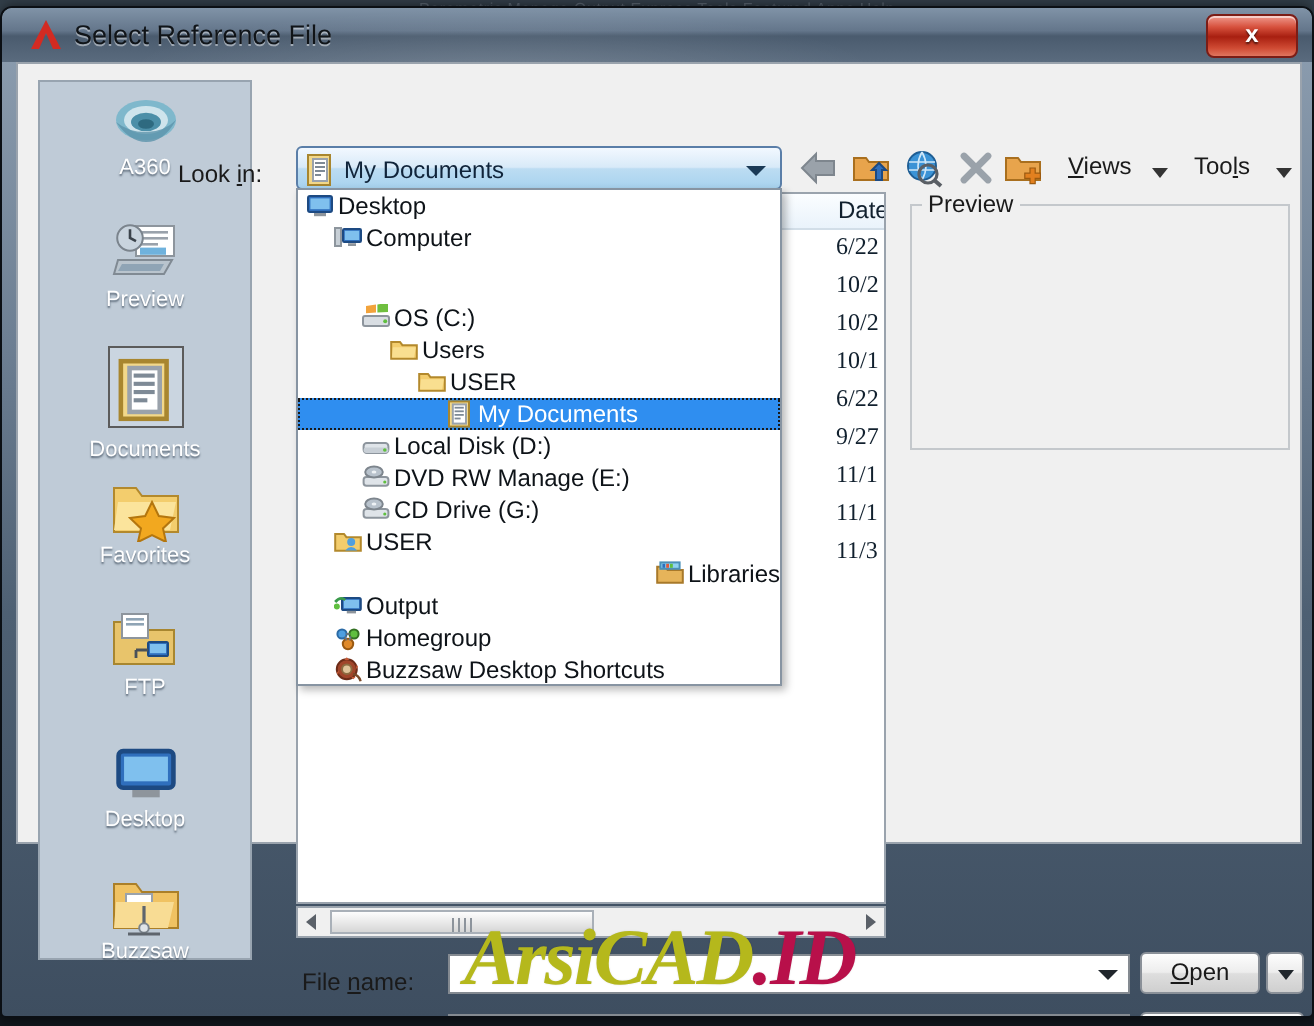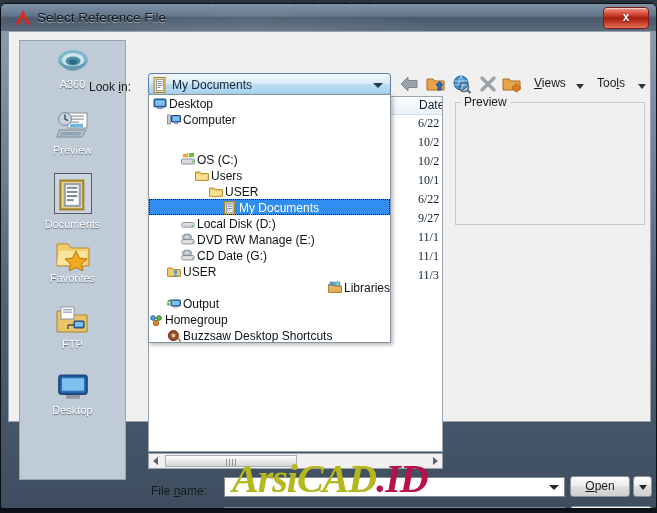--- a/index.html
+++ b/index.html
@@ -304,20 +304,31 @@
           </svg>
           <span class="lbl">FTP</span>
         </div>
         <div class="place">
           <svg class="ic" viewBox="0 0 14 14">
             <rect x="1" y="2" width="12" height="8" rx="1" fill="#2f6fbd" stroke="#1d4a82"></rect>
             <rect x="2.2" y="3.2" width="9.6" height="5.4" fill="#7fc0ee"></rect>
             <rect x="4" y="10.5" width="6" height="1.6" fill="#8e959c"></rect>
           </svg>
           <span class="lbl">Desktop</span>
+        </div>
+        <div class="place">
+          <svg class="ic" viewBox="0 0 34 32">
+            <path d="M1 5 L12 5 L15 9 L33 9 L33 27 L1 27 Z" fill="#f0c262" stroke="#ab7f28"></path>
+            <path d="M7 10 L20 10 L20 22 L7 22 Z" fill="#ffffff" stroke="#9aa2ab"></path>
+            <path d="M2 14 L31 14 L28 27 L1 27 Z" fill="#f8dc94"></path>
+            <path d="M16 16 L16 27" stroke="#5e656d" stroke-width="1.6"></path>
+            <circle cx="16" cy="27" r="2.4" fill="#dfe4e9" stroke="#7b848d"></circle>
+            <path d="M8 30 H24" stroke="#5e656d" stroke-width="1.4"></path>
+          </svg>
+          <span class="lbl">Buzzsaw</span>
         </div>
       </div>
 
     <div id="lookin-label">Look <u>i</u>n:</div>
     <div id="lookin-combo">
       <svg class="fico" viewBox="0 0 14 16">
         <rect x="1" y="0.5" width="11" height="15" fill="#f2d88a" stroke="#a8862f"></rect>
         <rect x="3.5" y="2.5" width="7" height="11" fill="#ffffff" stroke="#9aa2ab"></rect>
         <rect x="4.5" y="4" width="5" height="1" fill="#7e8a96"></rect>
         <rect x="4.5" y="6" width="5" height="1" fill="#7e8a96"></rect>
@@ -463,41 +474,41 @@
             <rect x="0.8" y="6.5" width="12.4" height="4.4" rx="1.4" fill="#dfe4e9" stroke="#8d959d"></rect>
             <circle cx="11.4" cy="9" r="0.8" fill="#5fbf3f"></circle>
             <ellipse cx="6" cy="4" rx="4.4" ry="2.8" fill="#b8c2cc" stroke="#7d858d"></ellipse>
             <ellipse cx="6" cy="4" rx="1.2" ry="0.8" fill="#eef2f5"></ellipse>
           </svg><span class="tlbl">DVD RW Manage (E:)</span></div>
         <div class="trow" style="padding-left: 32px;"><svg class="tico" viewBox="0 0 14 14">
             <rect x="0.8" y="6.5" width="12.4" height="4.4" rx="1.4" fill="#dfe4e9" stroke="#8d959d"></rect>
             <circle cx="11.4" cy="9" r="0.8" fill="#5fbf3f"></circle>
             <ellipse cx="6" cy="4" rx="4.4" ry="2.8" fill="#b8c2cc" stroke="#7d858d"></ellipse>
             <ellipse cx="6" cy="4" rx="1.2" ry="0.8" fill="#eef2f5"></ellipse>
-          </svg><span class="tlbl">CD Date (G:)</span></div>
+          </svg><span class="tlbl">CD Drive (G:)</span></div>
         <div class="trow" style="padding-left: 18px;"><svg class="tico" viewBox="0 0 14 14">
             <path d="M0.6 3 L5 3 L6.2 4.6 L13.4 4.6 L13.4 11.4 L0.6 11.4 Z" fill="#f3cd6d" stroke="#b3892c"></path>
             <circle cx="8.6" cy="7" r="2" fill="#4f9fe0"></circle>
             <path d="M5.6 11.2 q3 -3.4 6 0 Z" fill="#4f9fe0"></path>
           </svg><span class="tlbl">USER</span></div>
         <div class="trow" style="padding-left: 18px; text-align: right;"><svg class="tico" viewBox="0 0 14 14">
             <path d="M0.6 3.4 L4.6 3.4 L5.8 5 L13.4 5 L13.4 11.4 L0.6 11.4 Z" fill="#e6b45a" stroke="#a8792a"></path>
             <rect x="2.2" y="1.2" width="9.6" height="3.2" fill="#8fd2f0" stroke="#4a90b8"></rect>
             <rect x="3.2" y="1.9" width="1.4" height="2" fill="#2f6fbd"></rect>
             <rect x="5.1" y="1.9" width="1.4" height="2" fill="#e05a3a"></rect>
             <rect x="7" y="1.9" width="1.4" height="2" fill="#5fbf3f"></rect>
           </svg><span class="tlbl">Libraries</span></div>
         <div class="trow" style="padding-left: 18px;"><svg class="tico" viewBox="0 0 14 14">
             <rect x="4" y="3" width="9.4" height="6" rx="0.8" fill="#2f6fbd" stroke="#1d4a82"></rect>
             <rect x="4.9" y="3.9" width="7.6" height="4.2" fill="#7fc0ee"></rect>
             <rect x="6.4" y="9.4" width="4.6" height="1.3" fill="#8e959c"></rect>
             <path d="M0.6 5 q2.6 -3 5 -1" fill="none" stroke="#3a9a4a" stroke-width="1.4"></path>
             <circle cx="1.4" cy="7.2" r="1.5" fill="#5fbf3f"></circle>
           </svg><span class="tlbl">Output</span></div>
-        <div class="trow" style=""><svg class="tico" viewBox="0 0 14 14">
+        <div class="trow" style="padding-left: 18px;"><svg class="tico" viewBox="0 0 14 14">
             <circle cx="4" cy="5" r="2.3" fill="#4f9fe0" stroke="#2b6aa5"></circle>
             <circle cx="10" cy="5" r="2.3" fill="#5fbf3f" stroke="#337022"></circle>
             <circle cx="7" cy="10" r="2.6" fill="#e08a2a" stroke="#9a5a12"></circle>
             <path d="M5.6 6.2 L6.3 8.2 M8.4 6.2 L7.7 8.2 M6.1 5 H7.9" stroke="#6d747b" stroke-width="0.9"></path>
           </svg><span class="tlbl">Homegroup</span></div>
         <div class="trow" style="padding-left: 18px;"><svg class="tico" viewBox="0 0 14 14">
             <circle cx="6.4" cy="6.6" r="5" fill="#a0452a" stroke="#6c2c18"></circle>
             <circle cx="6.4" cy="6.6" r="2.4" fill="#e0c49a" stroke="#8c6b40"></circle>
             <path d="M6.4 0.6 L7.6 2 L5.2 2 Z M12 5.4 L10.8 6.8 L11.4 4.4 Z M1.4 8.4 L2.6 7 L2 9.4 Z M9.6 11.6 L8.4 10.2 L10.8 10.6 Z" fill="#c85a35"></path>
             <path d="M9.5 9 q3 0.6 3.8 3.6" fill="none" stroke="#7a4a2a" stroke-width="1.2"></path>

